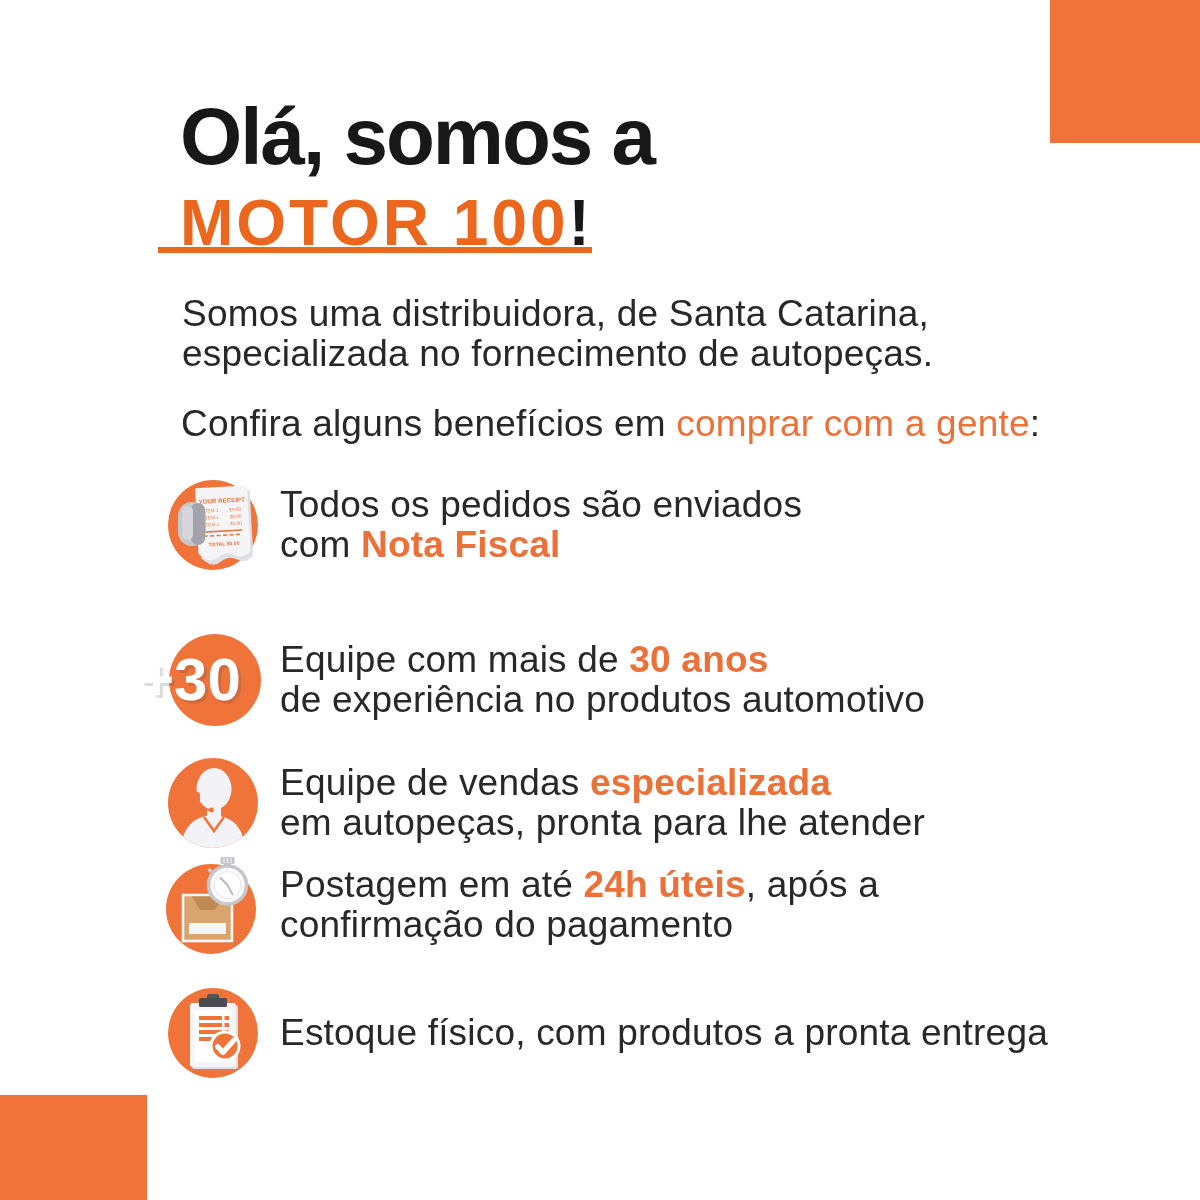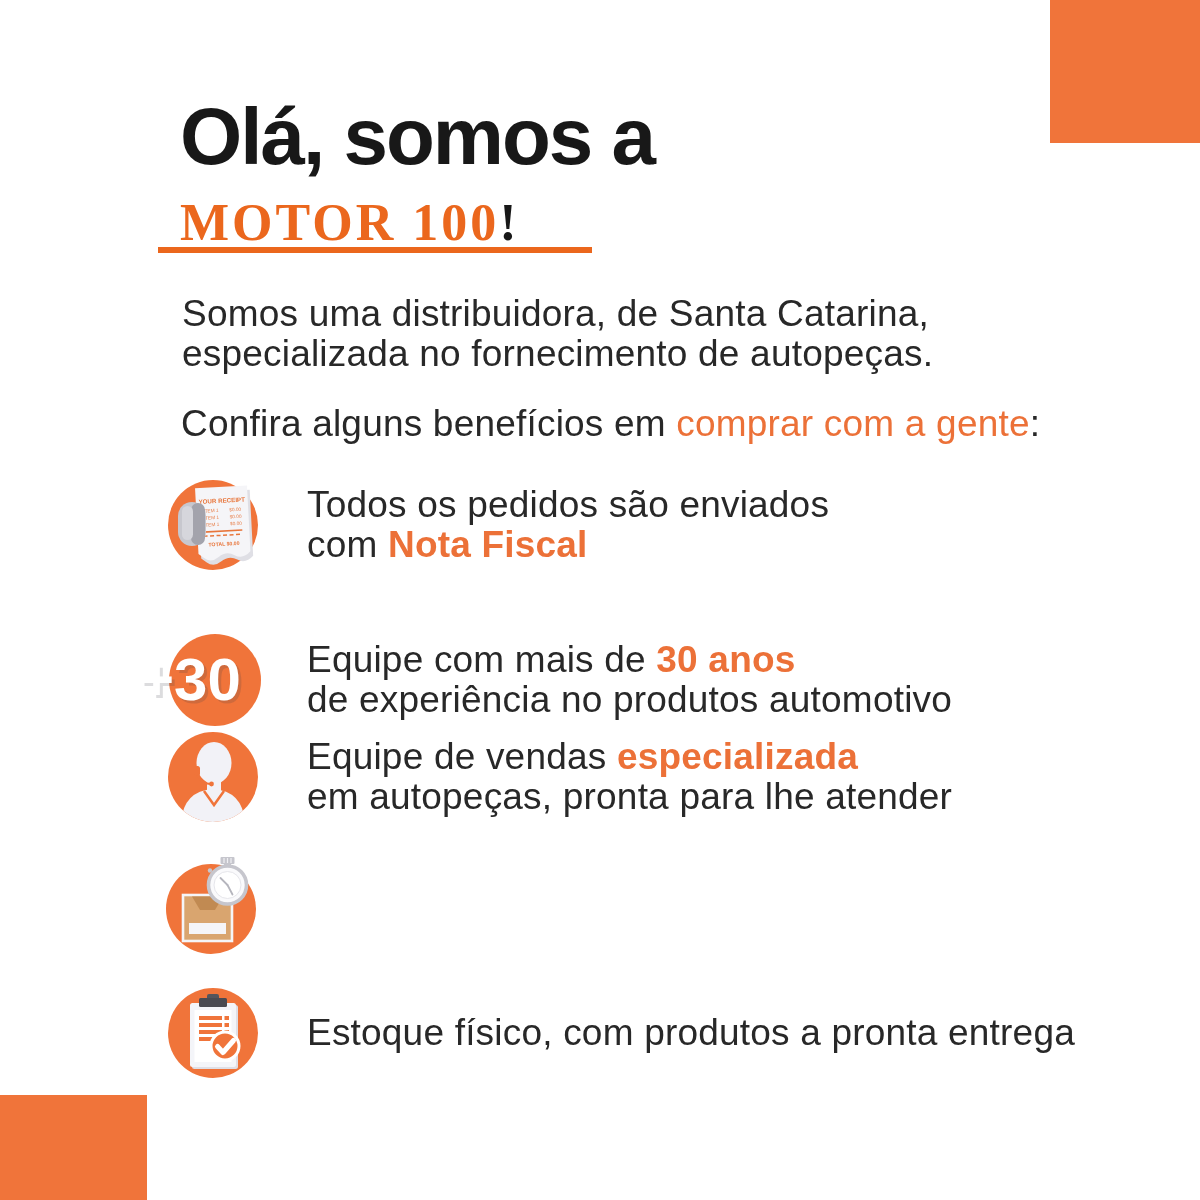--- a/index.html
+++ b/index.html
@@ -23,22 +23,22 @@
   .sq-tr{right:0;top:0;width:150px;height:143px;}
   .sq-bl{left:0;bottom:0;width:147px;height:105px;}
 
   
   .headline{position:absolute;left:163px;top:78px;white-space:nowrap;}
   .headline-line1{
     font-size:80px;font-weight:700;letter-spacing:-2px;
     color:var(--ink-title);line-height:84px;
   }
   .headline-line2{
-    font-size:52px;font-weight:800;letter-spacing:3px;
-    color:var(--ink-title);line-height:76px;margin-top:6px;font-family:Liberation Serif, serif;
+    font-size:64px;font-weight:800;letter-spacing:3px;
+    color:var(--ink-title);line-height:76px;margin-top:6px;
   }
   .headline-line2 .brand{color:var(--orange-primary);}
   .brand-underline{
     position:absolute;left:158px;top:247px;width:434px;height:6px;
     background:var(--orange-primary);
   }
 
   
   .intro{
     position:absolute;left:165px;top:277px;
@@ -54,27 +54,27 @@
 
   
   .benefit{
     position:absolute;left:163px;height:100px;
     display:flex;align-items:center;gap:17px;
   }
   .benefit.row-plus30{left:131px;}
   .benefit-icon{flex:0 0 auto;display:block;}
   .benefit-text{
     font-size:37px;line-height:40px;color:var(--ink-body);
-    white-space:nowrap;letter-spacing:0.2px;margin-left:27px;
+    white-space:nowrap;letter-spacing:0.2px;
   }
   .benefit-text .em{color:var(--orange-highlight);font-weight:700;}
 
   .row1{top:475px;}
   .row2{top:630px;}
-  .row3{top:727px;}
+  .row3{top:753px;}
   .row4{top:855px;}
   .row5{top:983px;}
 
   svg{overflow:visible;}
   svg text{font-family:"Liberation Sans", sans-serif;}
   .receipt-txt{fill:#E8824E;}
   .receipt-txt-strong{fill:#E8763C;font-weight:700;}
   .plus30-label{font-weight:800;font-size:60px;fill:#FFFFFF;}
   .plus30-shadow{font-weight:800;font-size:60px;fill:rgba(60,60,70,0.18);}
 </style>
@@ -160,20 +160,21 @@
       <line x1="61" y1="3" x2="61" y2="8" stroke="#F0F0F4" stroke-width="1.2"></line>
       <line x1="64.5" y1="3" x2="64.5" y2="8" stroke="#F0F0F4" stroke-width="1.2"></line>
       <line x1="68" y1="3" x2="68" y2="8" stroke="#F0F0F4" stroke-width="1.2"></line>
       <rect x="61" y="9" width="7" height="5" fill="#C6C6CD"></rect>
       <circle cx="47" cy="15.5" r="2.2" fill="#C6C6CD"></circle>
       <circle cx="64.5" cy="30" r="19" fill="#FAFAFC" stroke="#C6C6CD" stroke-width="3.6"></circle>
       <circle cx="64.5" cy="30" r="13.5" fill="#FFFFFF" stroke="#E6E6EB" stroke-width="1"></circle>
       <path d="M64.5,30 L57.5,23" stroke="#B5B5BD" stroke-width="1.8" stroke-linecap="round"></path>
       <path d="M64.5,30 L69.5,39.5" stroke="#B5B5BD" stroke-width="1.8" stroke-linecap="round"></path>
     </svg>
+    <div class="benefit-text"><span>Postagem em até </span><span class="em">24h úteis</span><span>, após a</span><br><span>confirmação do pagamento</span></div>
   </div>
 
   <div class="benefit row5">
     <svg class="benefit-icon" width="100" height="100" viewBox="0 0 100 100" aria-hidden="true">
       <circle cx="50" cy="50" r="45" fill="var(--orange-soft)"></circle>
       <rect x="29" y="22" width="46" height="64" rx="2.5" fill="#DFDFE6"></rect>
       <rect x="27" y="20" width="46" height="64" rx="2.5" fill="#F4F5F9"></rect>
       <rect x="31.5" y="27" width="37" height="52" fill="#FFFFFF"></rect>
       <rect x="46" y="9" width="8" height="5" rx="1" fill="var(--orange-soft)"></rect>
       <rect x="44" y="11" width="12" height="8" rx="2" fill="#55555C"></rect>

